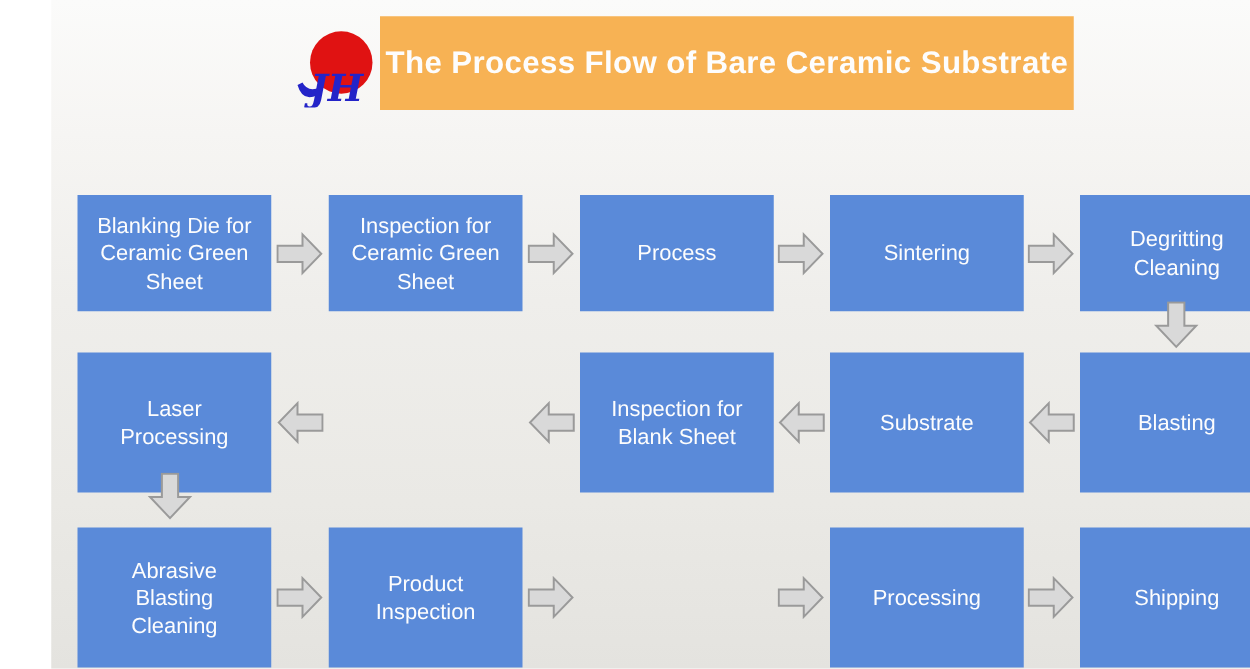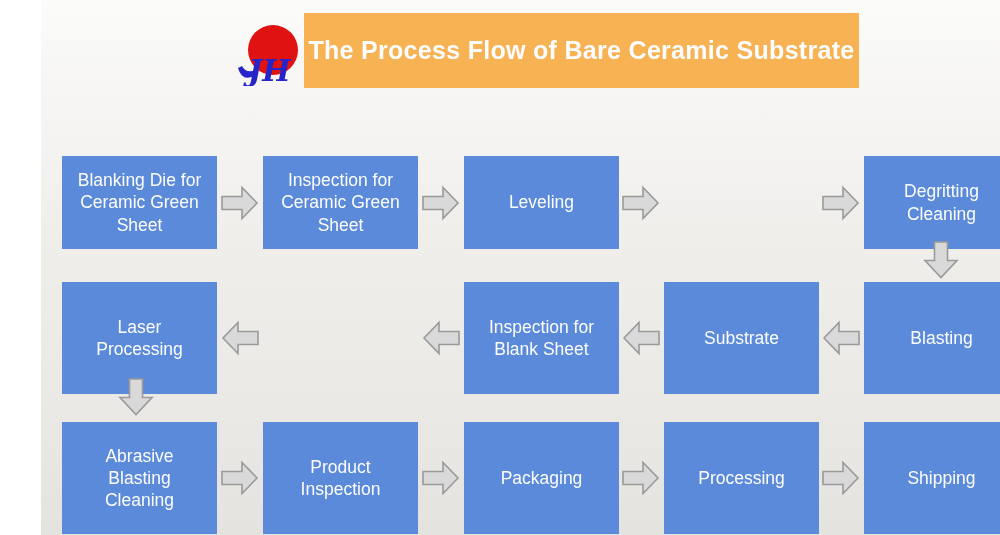--- a/index.html
+++ b/index.html
@@ -96,24 +96,25 @@
 Sheet</div>
     <svg class="harrow a1" viewBox="0 0 38 36">
         <polygon class="arrow-shape" points="1,11.5 21,11.5 21,2.5 36,18 21,33.5 21,24.5 1,24.5"></polygon>
       </svg>
     <div class="box c2">Inspection for
 Ceramic Green
 Sheet</div>
     <svg class="harrow a2" viewBox="0 0 38 36">
         <polygon class="arrow-shape" points="1,11.5 21,11.5 21,2.5 36,18 21,33.5 21,24.5 1,24.5"></polygon>
       </svg>
-    <div class="box c3">Leveling</div>
+    <div class="box c3">Process</div>
     <svg class="harrow a3" viewBox="0 0 38 36">
         <polygon class="arrow-shape" points="1,11.5 21,11.5 21,2.5 36,18 21,33.5 21,24.5 1,24.5"></polygon>
       </svg>
+    <div class="box c4">Sintering</div>
     <svg class="harrow a4" viewBox="0 0 38 36">
         <polygon class="arrow-shape" points="1,11.5 21,11.5 21,2.5 36,18 21,33.5 21,24.5 1,24.5"></polygon>
       </svg>
     <div class="box c5">Degritting
 Cleaning</div>
   </section>
 
   <svg class="varrow v1" viewBox="0 0 36 38">
       <polygon class="arrow-shape" points="11.5,1 24.5,1 24.5,19.5 34,19.5 18,36.5 2,19.5 11.5,19.5"></polygon>
     </svg>
@@ -148,21 +149,20 @@
 Blasting
 Cleaning</div>
     <svg class="harrow a1" viewBox="0 0 38 36">
         <polygon class="arrow-shape" points="1,11.5 21,11.5 21,2.5 36,18 21,33.5 21,24.5 1,24.5"></polygon>
       </svg>
     <div class="box c2">Product
 Inspection</div>
     <svg class="harrow a2" viewBox="0 0 38 36">
         <polygon class="arrow-shape" points="1,11.5 21,11.5 21,2.5 36,18 21,33.5 21,24.5 1,24.5"></polygon>
       </svg>
-    <div class="box c3">Packaging</div>
     <svg class="harrow a3" viewBox="0 0 38 36">
         <polygon class="arrow-shape" points="1,11.5 21,11.5 21,2.5 36,18 21,33.5 21,24.5 1,24.5"></polygon>
       </svg>
     <div class="box c4">Processing</div>
     <svg class="harrow a4" viewBox="0 0 38 36">
         <polygon class="arrow-shape" points="1,11.5 21,11.5 21,2.5 36,18 21,33.5 21,24.5 1,24.5"></polygon>
       </svg>
     <div class="box c5">Shipping</div>
   </section>
 

